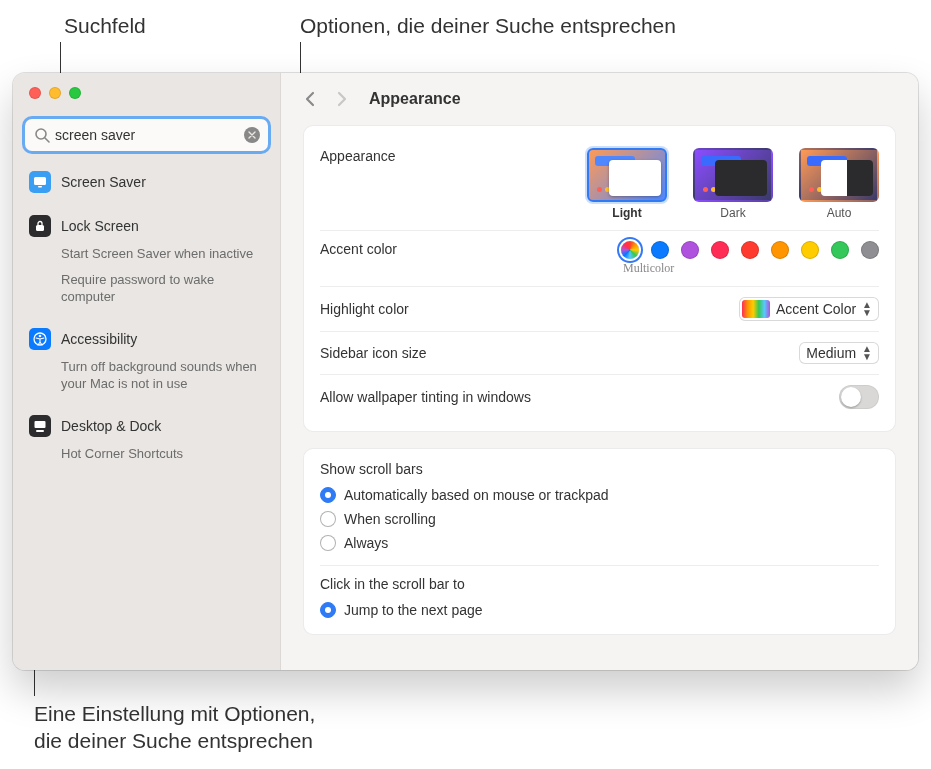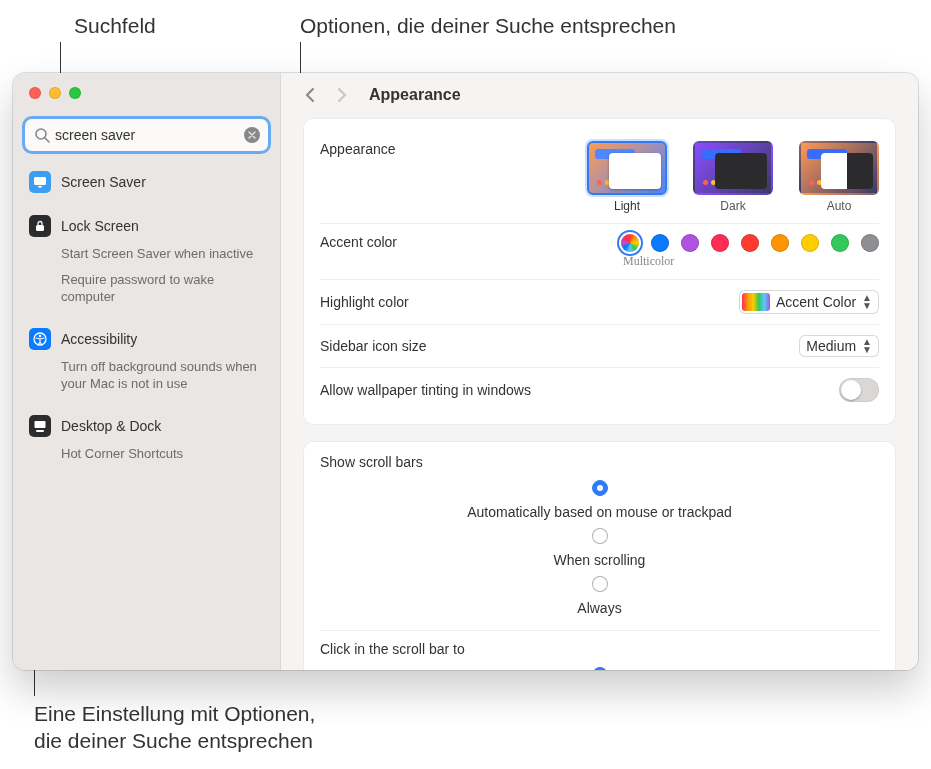--- a/index.html
+++ b/index.html
@@ -176,21 +176,21 @@
   .thumb-box {
     width:80px; height:54px;
     border-radius:6px;
     border:2px solid transparent;
     margin-bottom:4px;
     background:#ccc;
     overflow:hidden;
     position:relative;
   }
   .thumb.selected .thumb-box { border-color:#2f7bf6; box-shadow:0 0 0 2px rgba(47,123,246,0.25);}
-  .thumb.selected .thumb-label { color:#333; font-weight:400; }
+  .thumb.selected .thumb-label { color:#333; font-weight:700; }
   .thumb-light .thumb-box { background:linear-gradient(135deg,#ff9a56 0%,#4f87ff 100%); }
   .thumb-light .thumb-box::after{content:"";position:absolute;right:4px;bottom:4px;width:52px;height:36px;background:#fff;border-radius:4px;box-shadow:0 1px 3px rgba(0,0,0,0.3);}
   .thumb-light .thumb-box::before{content:"";position:absolute;left:6px;top:6px;width:40px;height:10px;background:#4f87ff;border-radius:3px;}
   .thumb-dark .thumb-box { background:linear-gradient(135deg,#8b4dff 0%,#3a3a6a 100%); }
   .thumb-dark .thumb-box::after{content:"";position:absolute;right:4px;bottom:4px;width:52px;height:36px;background:#2b2b2e;border-radius:4px;}
   .thumb-dark .thumb-box::before{content:"";position:absolute;left:6px;top:6px;width:40px;height:10px;background:#3a6bff;border-radius:3px;}
   .thumb-auto .thumb-box { background:linear-gradient(135deg,#ff9a56 0%, #3a3a6a 100%); }
   .thumb-auto .thumb-box::after{content:"";position:absolute;right:4px;bottom:4px;width:52px;height:36px;background:linear-gradient(90deg,#fff 0 50%,#2b2b2e 50% 100%);border-radius:4px;}
   .thumb-auto .thumb-box::before{content:"";position:absolute;left:6px;top:6px;width:40px;height:10px;background:#3a6bff;border-radius:3px;}
 
@@ -241,38 +241,37 @@
     box-shadow: inset 0 0 0 1px rgba(0,0,0,0.05);
   }
   .toggle::after{content:"";position:absolute;left:2px;top:2px;width:20px;height:20px;border-radius:50%;background:#fff;box-shadow:0 1px 2px rgba(0,0,0,0.3);}
 
   .radio-group { padding-top:2px; }
   .radio-row {
     display:flex; align-items:center; gap:8px;
     font-size:14px; color:#333;
     padding:4px 0;
     cursor:pointer;
-    flex-direction:column;
   }
   .radio {
     width:16px; height:16px; border-radius:50%;
     border:1px solid rgba(0,0,0,0.3);
     background:#fff;
     flex-shrink:0;
     position:relative;
   }
   .radio.checked { border-color:#2f7bf6; background:#2f7bf6; }
   .radio.checked::after{content:"";position:absolute;left:4px;top:4px;width:6px;height:6px;border-radius:50%;background:#fff;}
   .section-title { font-size:14px; color:#333; margin-bottom:4px;}
   .section-block + .section-block { border-top:1px solid rgba(0,0,0,0.07); margin-top:10px; padding-top:10px; }
 </style>
 </head>
 <body>
 
-<div class="callout" style="left:74px; top:12px;">Suchfeld</div>
+<div class="callout" style="left:64px; top:12px;">Suchfeld</div>
 <div class="callout-line" style="left:60px; top:42px; width:1px; height:96px;"></div>
 
 <div class="callout" style="left:300px; top:12px;">Optionen, die deiner Suche entsprechen</div>
 <div class="callout-line" style="left:300px; top:42px; width:1px; height:316px;"></div>
 <div class="callout-line" style="left:286px; top:358px; width:14px; height:1px;"></div>
 <div class="callout-line" style="left:286px; top:318px; width:1px; height:82px;"></div>
 <div class="callout-line" style="left:275px; top:318px; width:11px; height:1px;"></div>
 <div class="callout-line" style="left:275px; top:400px; width:11px; height:1px;"></div>
 
 <div class="callout" style="left:34px; top:700px;">

